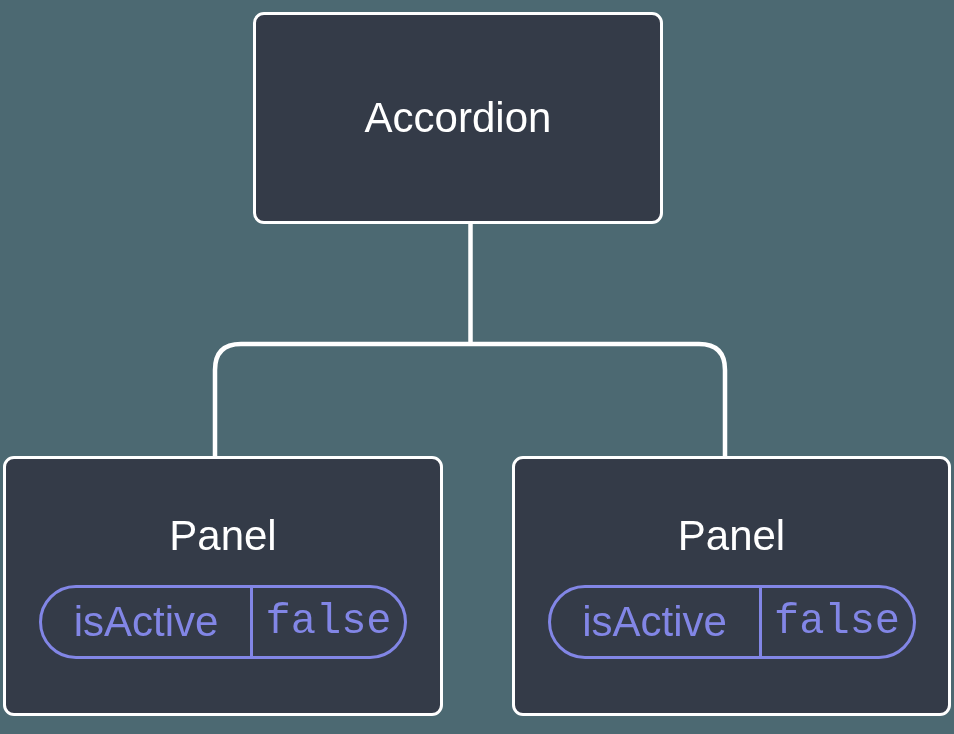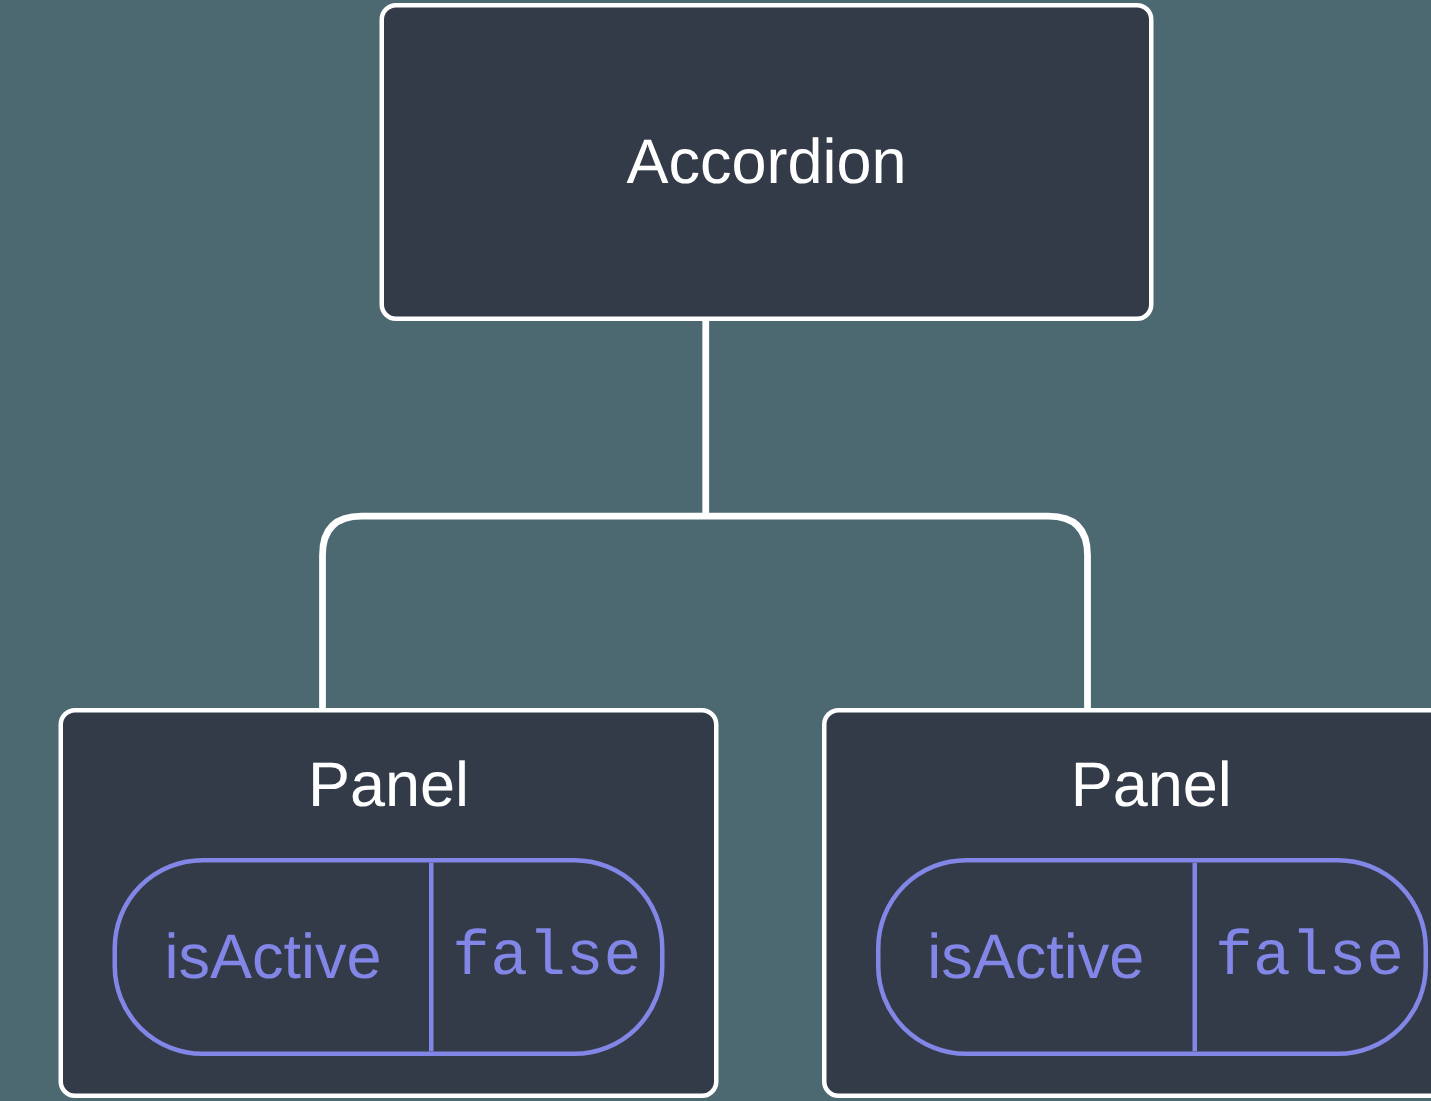--- a/index.html
+++ b/index.html
@@ -32,43 +32,42 @@
     border: 3px solid #FFFFFF;
     border-radius: 11px;
     box-sizing: border-box;
     display: flex;
     flex-direction: column;
     align-items: center;
     justify-content: center;
   }
   .node-root {
     left: 253px;
-    top: 2px;
-    width: 516px;
+    top: 12px;
+    width: 410px;
     height: 212px;
   }
   .node-panel {
-    top: 472px;
+    top: 456px;
     width: 440px;
     height: 260px;
     gap: 26px;
-    margin-left: 36px;
   }
   .node-panel-left  { left: 3px; }
   .node-panel-right { left: 512px; width: 439px; }
   .node-label {
     color: #FFFFFF;
     font-size: 42px;
     font-weight: 500;
     line-height: 1.1;
     white-space: nowrap;
   }
   .state-pill {
     width: 368px;
-    height: 132px;
+    height: 74px;
     box-sizing: border-box;
     border: 3px solid #8286E6;
     border-radius: 60px;
     display: flex;
     overflow: hidden;
   }
   .state-key, .state-value {
     display: flex;
     align-items: center;
     justify-content: center;

